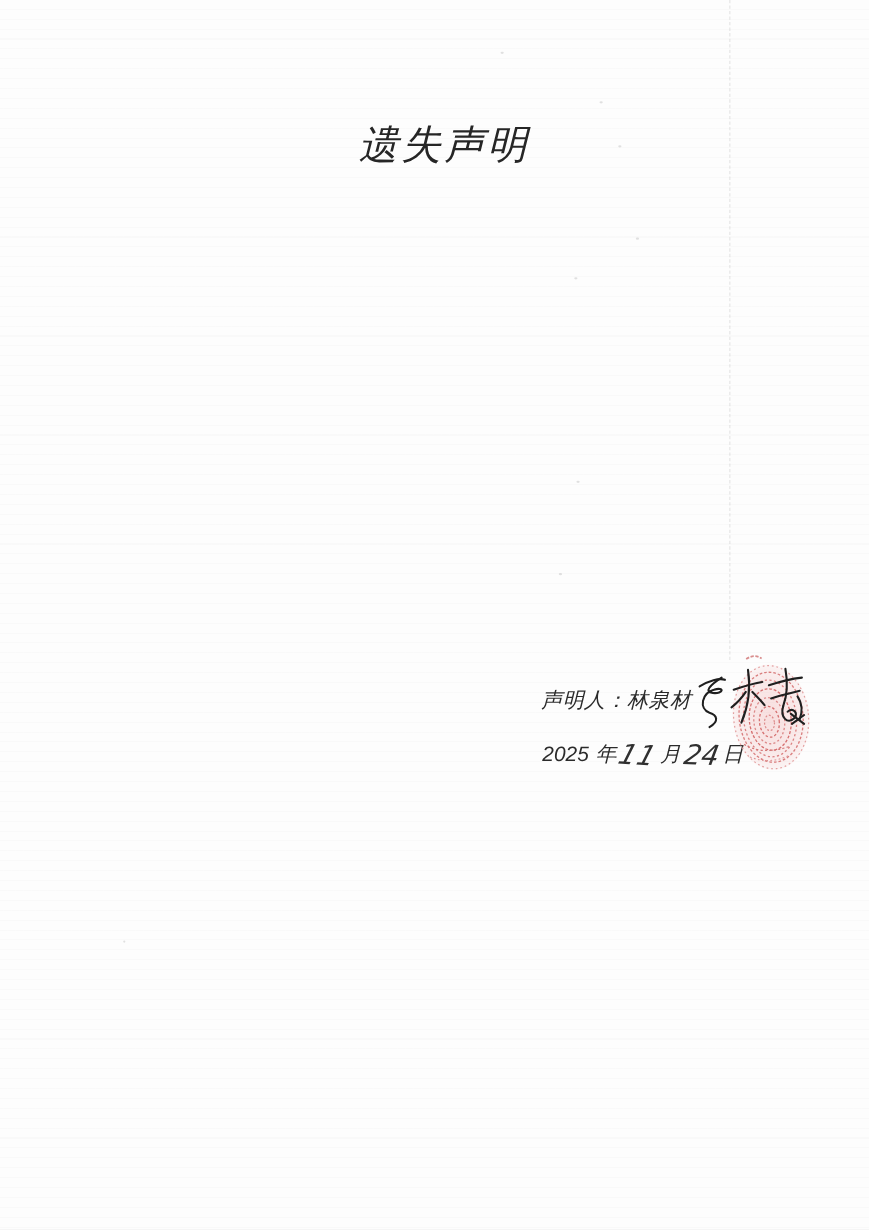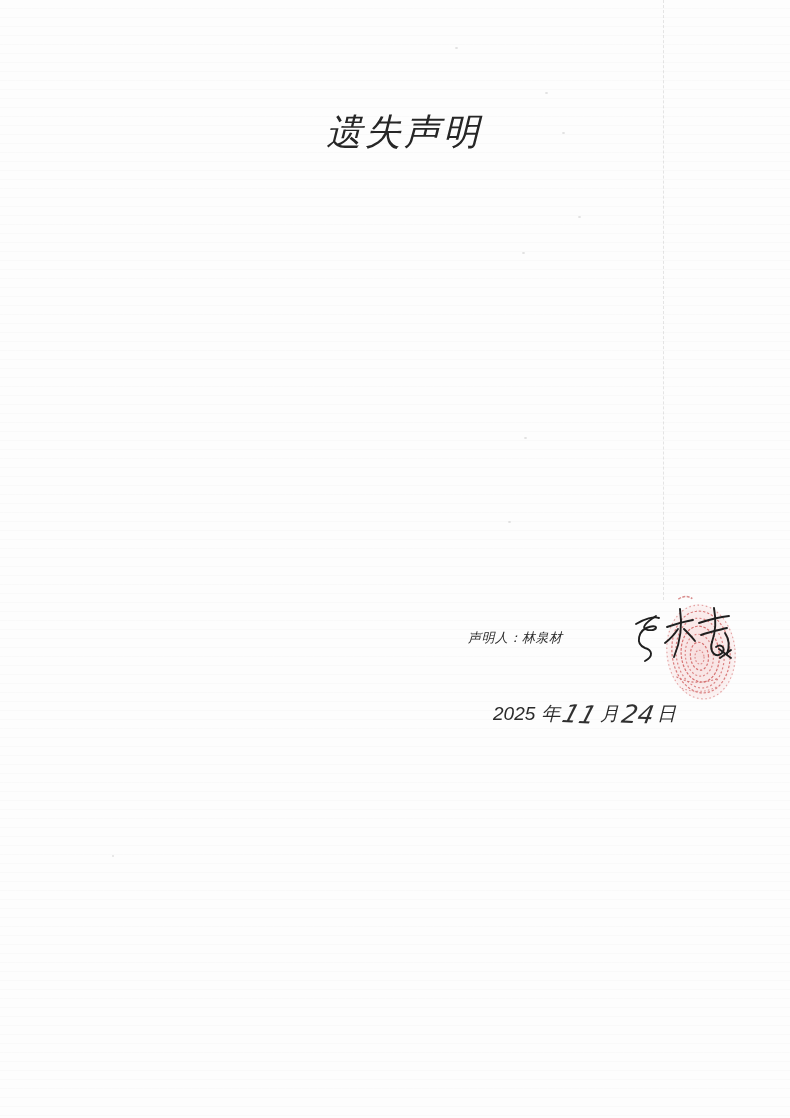--- a/index.html
+++ b/index.html
@@ -84,31 +84,31 @@
     text-align: justify;
     text-align-last: justify;
   }
   .doc-body p.indent {
     text-indent: 37px;
   }
 
   
   .sig-label {
     position: absolute;
-    left: 468px;
+    left: 492px;
     top: 626px;
-    font-size: 13px;
+    font-size: 19px;
     letter-spacing: 0.5px;
     color: #2b2b2b;
     line-height: 24px;
   }
   .date-row {
     position: absolute;
     left: 493px;
-    top: 699px;
+    top: 671px;
     display: flex;
     align-items: baseline;
     font-size: 19px;
     color: #2b2b2b;
     line-height: 28px;
   }
   .date-row .unit { margin: 0 1px; }
   .date-row .gap  { margin-left: 6px; }
   .hw-num {
     font-family: "DejaVu Sans", sans-serif;

